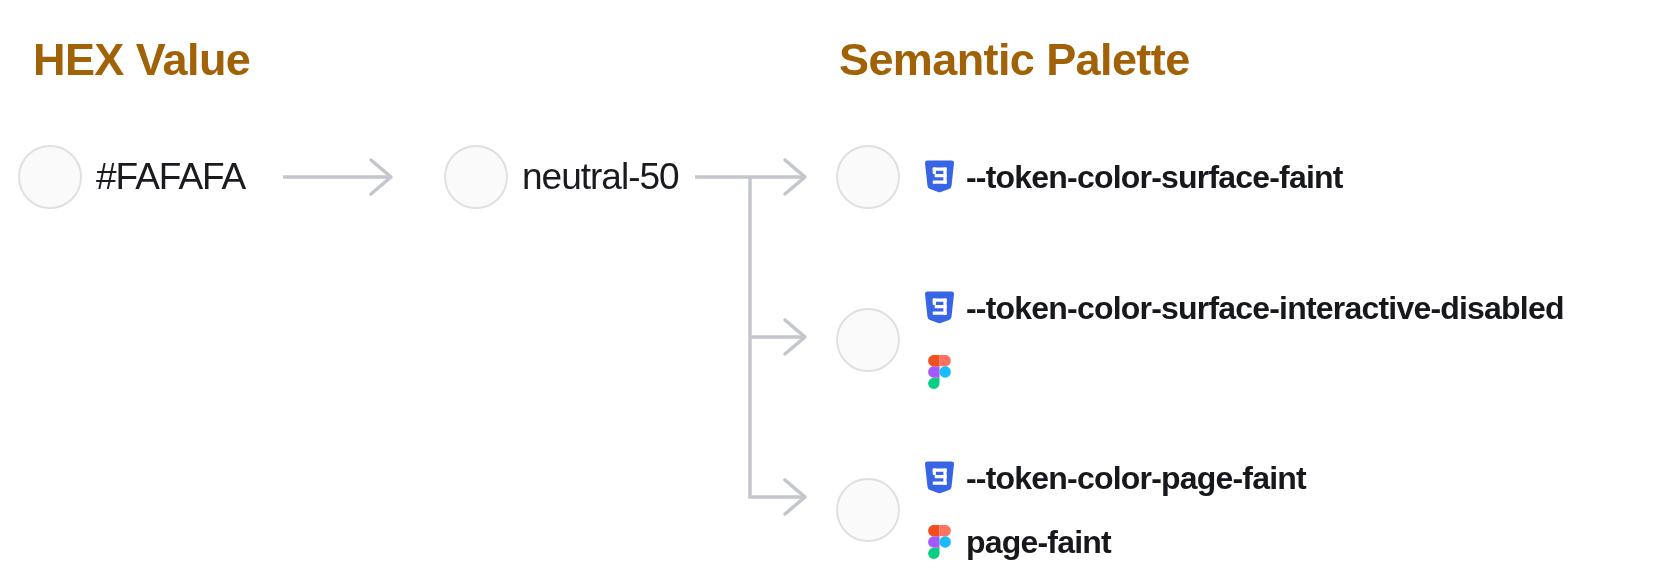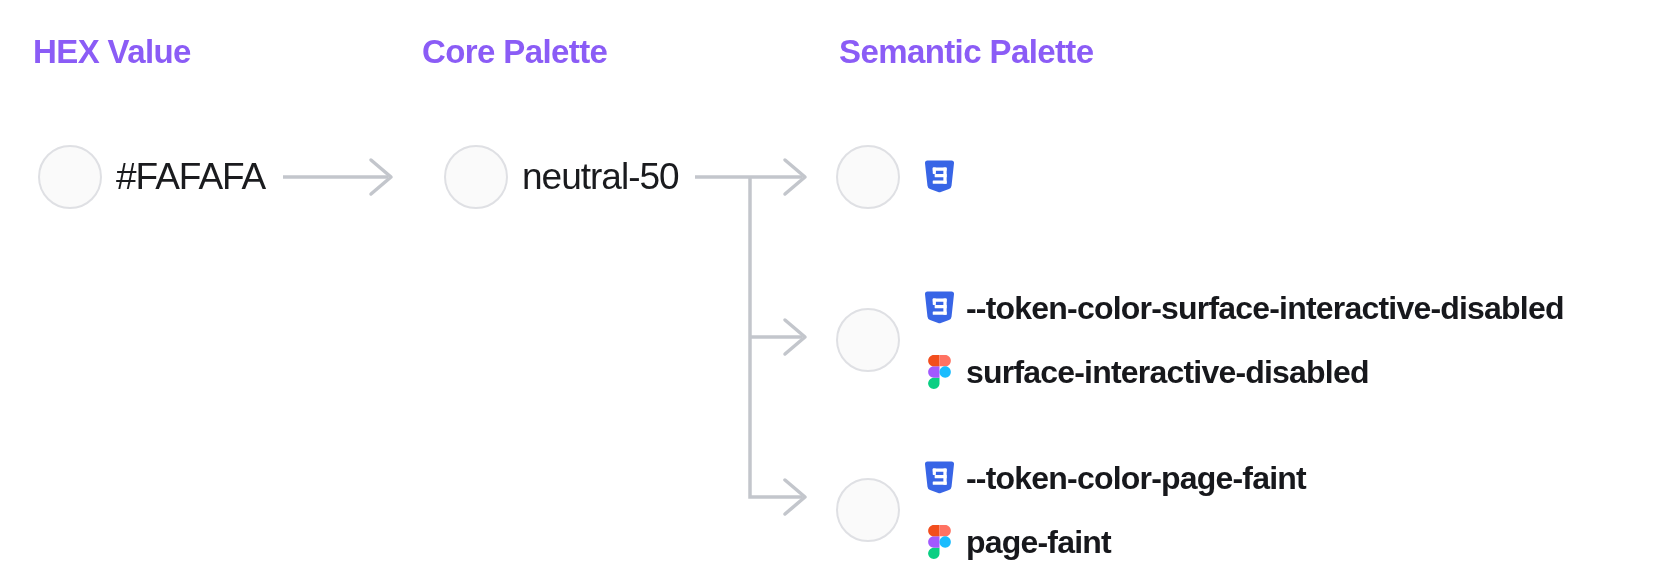--- a/index.html
+++ b/index.html
@@ -6,26 +6,26 @@
   .canvas {
     position: relative;
     width: 1672px;
     height: 584px;
     background: #ffffff;
     font-family: "Liberation Sans", sans-serif;
     overflow: hidden;
   }
   .col-header {
     position: absolute;
-    top: 35px;
-    font-size: 33px;
+    top: 43px;
+    font-size: 45px;
     line-height: 34px;
     font-weight: 700;
     letter-spacing: -0.6px;
-    color: #8b5cf6;
+    color: #a16207;
     white-space: nowrap;
   }
   .hdr-hex { left: 33px; }
   .hdr-core { left: 422px; }
   .hdr-semantic { left: 839px; text-align: right; }
 
   .connectors { position: absolute; left: 0; top: 0; }
 
   .node {
     position: absolute;
@@ -83,39 +83,38 @@
     color: #17181C;
     white-space: nowrap;
   }
 </style>
 </head>
 <body>
 
 <div class="canvas">
 
   <div class="col-header hdr-hex">HEX Value</div>
-  <div class="col-header hdr-core">Core Palette</div>
   <div class="col-header hdr-semantic">Semantic Palette</div>
 
   <svg class="connectors" width="1672" height="584" viewBox="0 0 1672 584" fill="none" stroke="#C3C6CC" stroke-width="3.5">
 
     <line x1="283" y1="177" x2="388" y2="177"></line>
     <polyline points="371,160 391,177 371,194" stroke-linecap="round" stroke-linejoin="round"></polyline>
 
     <line x1="695" y1="177" x2="802" y2="177"></line>
     <polyline points="785,160 805,177 785,194" stroke-linecap="round" stroke-linejoin="round"></polyline>
 
     <polyline points="750,177 750,497 802,497" stroke-linejoin="miter"></polyline>
     <polyline points="785,480 805,497 785,514" stroke-linecap="round" stroke-linejoin="round"></polyline>
 
     <line x1="750" y1="337" x2="802" y2="337"></line>
     <polyline points="785,320 805,337 785,354" stroke-linecap="round" stroke-linejoin="round"></polyline>
   </svg>
 
-  <div class="node" style="left:38px; top:145px;">
+  <div class="node" style="left:18px; top:145px;">
     <div class="swatch" style="background: rgb(250, 250, 250); border-color: rgb(223, 224, 228);"></div>
     <div class="node-label">#FAFAFA</div>
   </div>
 
   <div class="node" style="left:444px; top:145px;">
     <div class="swatch" style="background: rgb(250, 250, 250); border-color: rgb(223, 224, 228);"></div>
     <div class="node-label">neutral-50</div>
   </div>
 
   <div class="sem-row sem-row-1">
@@ -127,20 +126,21 @@
             <path d="M2.5 0 h25 a2.5 2.5 0 0 1 2.49 2.77 l-2.55 23.4 a4 4 0 0 1 -2.66 3.35 l-8.43 3.02 a4 4 0 0 1 -2.7 0 l-8.43 -3.02 a4 4 0 0 1 -2.66 -3.35 L0.01 2.77 A2.5 2.5 0 0 1 2.5 0 Z" fill="#3865E6"></path>
             <g fill="#ffffff">
               <rect x="8" y="7.2" width="14.4" height="3.4" rx="0.6"></rect>
               <rect x="8" y="7.2" width="3.3" height="6.6" rx="0.6"></rect>
               <rect x="19" y="7.2" width="3.4" height="16.8" rx="0.6"></rect>
               <rect x="10" y="13.9" width="12.4" height="3.4" rx="0.6"></rect>
               <rect x="8" y="20.6" width="14.4" height="3.4" rx="0.6"></rect>
             </g>
           </svg>
         </span>
+        <span class="token-label">--token-color-surface-faint</span>
       </div>
     </div>
   </div>
 
   <div class="sem-row sem-row-2">
     <div class="swatch" style="background: rgb(250, 250, 250); border-color: rgb(223, 224, 228);"></div>
     <div class="labels">
       <div class="label-line">
         <span class="icon-box">
           <svg width="29" height="34" viewBox="0 0 30 34">
@@ -159,21 +159,20 @@
       <div class="label-line">
         <span class="icon-box">
           <svg width="23" height="34" viewBox="0 0 24 36">
             <path d="M6 36c3.314 0 6-2.686 6-6v-6H6c-3.314 0-6 2.686-6 6s2.686 6 6 6z" fill="#0ACF83"></path>
             <path d="M0 18c0-3.314 2.686-6 6-6h6v12H6c-3.314 0-6-2.686-6-6z" fill="#A259FF"></path>
             <path d="M0 6c0-3.314 2.686-6 6-6h6v12H6C2.686 12 0 9.314 0 6z" fill="#F24E1E"></path>
             <path d="M12 0h6c3.314 0 6 2.686 6 6s-2.686 6-6 6h-6V0z" fill="#FF7262"></path>
             <path d="M24 18c0 3.314-2.686 6-6 6s-6-2.686-6-6 2.686-6 6-6 6 2.686 6 6z" fill="#1ABCFE"></path>
           </svg>
         </span>
-        <span class="token-label">surface-interactive-disabled</span>
       </div>
     </div>
   </div>
 
   <div class="sem-row sem-row-3">
     <div class="swatch" style="background: rgb(250, 250, 250); border-color: rgb(223, 224, 228);"></div>
     <div class="labels">
       <div class="label-line">
         <span class="icon-box">
           <svg width="29" height="34" viewBox="0 0 30 34">

